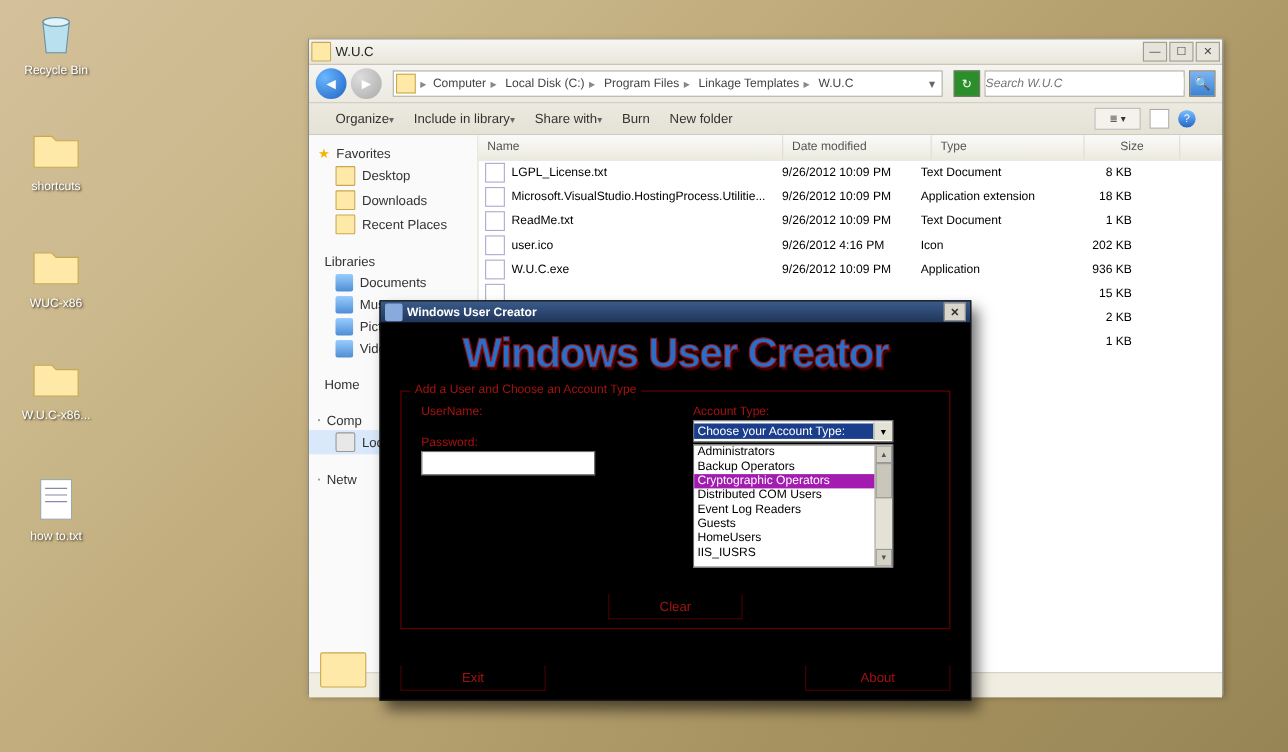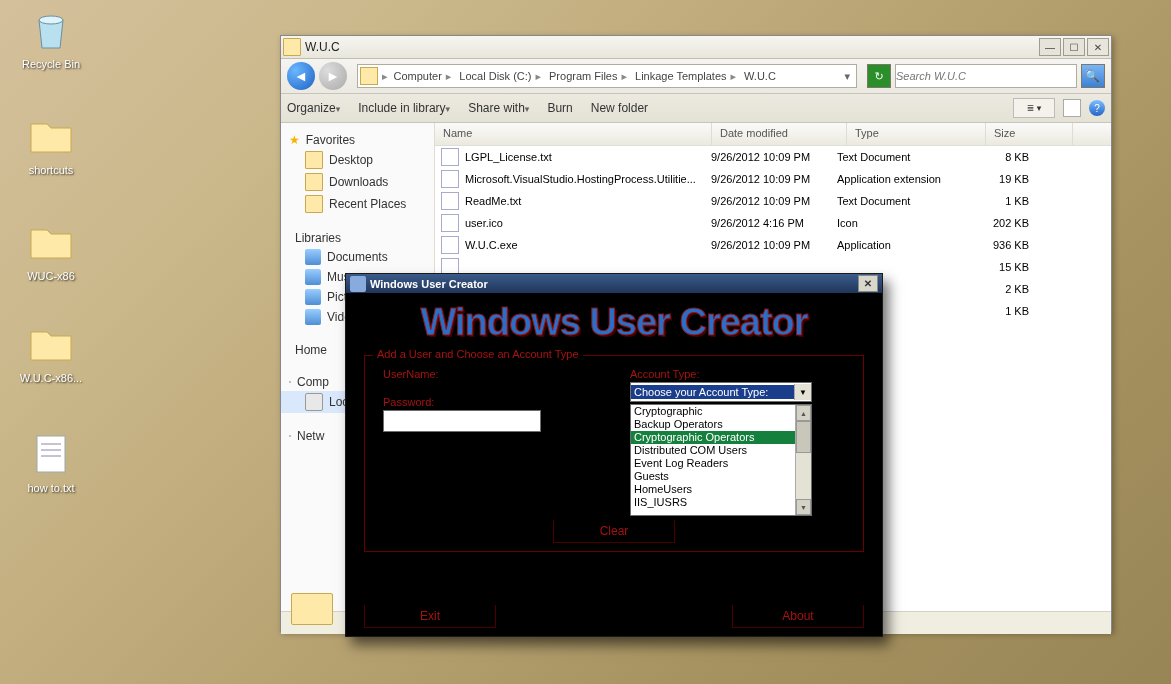--- a/index.html
+++ b/index.html
@@ -23,21 +23,21 @@
 .rnd.disabled{background:radial-gradient(circle at 30% 30%,#ddd,#aaa)}
 .addrbar{flex:1;height:22px;background:#fff;border:1px solid #b0ad9f;margin:0 6px;display:flex;align-items:center;font-size:11px;color:#444;overflow:hidden}
 .crumb{padding:0 4px;display:flex;align-items:center}
 .crumb.sep::after{content:"▸";color:#888;margin-left:4px}
 .addrbar .foldicon{width:16px;height:16px;background:#ffe9a8;border:1px solid #c9a94f;margin:0 2px}
 .refresh{width:22px;height:22px;background:#2a8f2a;border:1px solid #7a7868;display:flex;align-items:center;justify-content:center;color:#fff;font-size:11px}
 .searchbox{width:180px;height:22px;background:#fff;border:1px solid #b0ad9f;display:flex;align-items:center}
 .searchbox input{flex:1;border:0;outline:0;padding:0 0;font-size:11px;color:#888;font-style:italic}
 .searchbtn{width:22px;height:22px;background:linear-gradient(#7ab5f5,#3b82d4);border:1px solid #7a7868;display:flex;align-items:center;justify-content:center;color:#fff}
 
-.toolbar{height:28px;background:linear-gradient(#eceae0,#e4e1d5);border-bottom:1px solid #c7c5bb;display:flex;align-items:center;padding:0 6px;font-size:12px;color:#333}
+.toolbar{height:28px;background:linear-gradient(#eceae0,#e4e1d5);border-bottom:1px solid #c7c5bb;display:flex;align-items:center;padding:0 24px;font-size:12px;color:#333}
 .tb-item{margin-right:18px;display:flex;align-items:center}
 .tb-item .drop::after{content:" ▾";font-size:9px;color:#666}
 .tb-right{margin-left:auto;display:flex;align-items:center;gap:8px}
 .viewbtn{width:40px;height:18px;border:1px solid #bbb;background:#f4f2ea;display:flex;align-items:center;justify-content:center;font-size:9px}
 .sqico{width:16px;height:16px;background:#fff;border:1px solid #aaa}
 .helpico{width:16px;height:16px;border-radius:50%;background:linear-gradient(#7cc0ff,#2464c7);color:#fff;font-size:10px;display:flex;align-items:center;justify-content:center}
 
 .expl-body{display:flex;height:488px;background:#fff}
 .navpane{width:153px;background:#fafafa;border-right:1px solid #e0ddd0;padding:8px 0;font-size:12px;overflow:hidden}
 .nav-group{margin-bottom:14px}
@@ -46,21 +46,21 @@
 .nav-item{display:flex;align-items:center;padding:2px 8px 2px 24px;color:#333}
 .nav-item .nico{width:16px;height:16px;margin-right:6px}
 .nav-item.sel{background:#d9e8fb}
 .nico.folder{background:#ffe9a8;border:1px solid #c9a94f;border-radius:1px}
 .nico.drive{background:#e8e8e8;border:1px solid #999;border-radius:2px}
 .nico.lib{background:linear-gradient(#9acdff,#4e8ed5);border-radius:2px}
 
 .filelist{flex:1;display:flex;flex-direction:column}
 .cols{display:flex;height:22px;background:linear-gradient(#fafafa,#eceade);border-bottom:1px solid #ddd;font-size:11px;color:#555}
 .col{padding:4px 8px;border-right:1px solid #e0ddd0}
-.c-name{width:260px}.c-date{width:118px}.c-type{width:122px}.c-size{width:70px;text-align:left}
+.c-name{width:260px}.c-date{width:118px}.c-type{width:122px}.c-size{width:70px;text-align:center}
 .rows{flex:1}
 .frow{display:flex;height:20px;align-items:center;font-size:11px;padding:1px 0}
 .frow .fico{width:16px;height:16px;margin:0 6px;flex-shrink:0}
 .frow .fname{width:238px;white-space:nowrap;overflow:hidden;text-overflow:ellipsis}
 .frow .fdate{width:118px;padding-left:8px}
 .frow .ftype{width:122px;padding-left:8px}
 .frow .fsize{width:70px;text-align:right;padding-right:8px}
 
 .wuc{position:absolute;left:345px;top:273px;width:536px;height:362px;background:#000;border:1px solid #1a1a1a;box-shadow:6px 8px 12px rgba(0,0,0,.55)}
 .wuc-title{height:19px;background:linear-gradient(#3a5b8a,#20355a);color:#fff;display:flex;align-items:center;padding:0 4px;font-size:11px;font-weight:bold}
@@ -72,21 +72,21 @@
 .gb-legend{position:absolute;top:-8px;left:8px;background:#000;padding:0 4px;color:#a61212;font-size:11px}
 .form-row{display:flex;gap:32px}
 .form-col{flex:1}
 .flabel{color:#a61212;font-size:11px;margin-bottom:2px}
 .tbox{width:150px;height:18px;background:#fff;border:1px solid #6e6e6e;font-size:11px;padding:1px 3px}
 .combo{width:180px;height:18px;background:#fff;border:1px solid #6e6e6e;font-size:11px;display:flex;align-items:center}
 .combo .ctext{flex:1;background:#1a3e8c;color:#fff;padding:1px 3px}
 .combo .cbtn{width:16px;height:16px;background:#e4e1d5;border-left:1px solid #aaa;display:flex;align-items:center;justify-content:center;font-size:8px}
 .listbox{width:180px;height:110px;background:#fff;border:1px solid #6e6e6e;margin-top:2px;overflow:hidden;position:relative}
 .listbox .opt{padding:0 3px;font-size:11px;line-height:13px;color:#000}
-.listbox .opt.sel{background:#15803d;color:#fff}
+.listbox .opt.sel{background:#a21caf;color:#fff}
 .listbox .lb-scroll{position:absolute;right:0;top:0;bottom:0;width:15px;background:#e4e1d5;border-left:1px solid #aaa}
 .lb-scroll .arr{height:14px;background:#d4d1c5;border:1px solid #999;display:flex;align-items:center;justify-content:center;font-size:7px;color:#555}
 .lb-scroll .thumb{height:30px;background:#c9c6ba;border:1px solid #999}
 .wbtn{width:210px;height:22px;border:1px solid #4a0000;border-top:0;color:#a61212;font-size:12px;display:flex;align-items:center;justify-content:center}
 .wbtn-sm{width:120px}
 .bottombar{position:absolute;bottom:8px;left:18px;right:18px;display:flex;justify-content:space-between}
 .expl-bottom-fold{height:22px;background:#f0ede1;border-top:1px solid #d4d0c2;display:flex;align-items:center;padding-left:10px}
 .expl-bottom-fold .bfold{width:40px;height:30px;background:#ffe9a8;border:1px solid #c9a94f;border-radius:2px;position:relative;top:-14px}
 </style>
 </head>
@@ -259,21 +259,21 @@
             <div class="fname">LGPL_License.txt</div>
             <div class="fdate">9/26/2012 10:09 PM</div>
             <div class="ftype">Text Document</div>
             <div class="fsize">8 KB</div>
           </div>
           <div class="frow">
             <div class="fico" style="background:#fff;border:1px solid #aac"></div>
             <div class="fname">Microsoft.VisualStudio.HostingProcess.Utilitie...</div>
             <div class="fdate">9/26/2012 10:09 PM</div>
             <div class="ftype">Application extension</div>
-            <div class="fsize">19 KB</div>
+            <div class="fsize">18 KB</div>
           </div>
           <div class="frow">
             <div class="fico" style="background:#fff;border:1px solid #aac"></div>
             <div class="fname">ReadMe.txt</div>
             <div class="fdate">9/26/2012 10:09 PM</div>
             <div class="ftype">Text Document</div>
             <div class="fsize">1 KB</div>
           </div>
           <div class="frow">
             <div class="fico" style="background:#fff;border:1px solid #aac"></div>
@@ -335,38 +335,38 @@
     <div class="flabel">Password:</div>
     <input class="tbox" type="password" value="" style="">
    </div>
    <div class="form-col">
     <div class="flabel">Account Type:</div>
     <div class="combo">
      <div class="ctext">Choose your Account Type:</div>
      <div class="cbtn">▼</div>
     </div>
     <div class="listbox" id="wuc-listbox">
-     <div class="opt">Cryptographic</div>
+     <div class="opt">Administrators</div>
             <div class="opt">Backup Operators</div>
             <div class="opt sel">Cryptographic Operators</div>
             <div class="opt">Distributed COM Users</div>
             <div class="opt">Event Log Readers</div>
             <div class="opt">Guests</div>
             <div class="opt">HomeUsers</div>
             <div class="opt">IIS_IUSRS</div>
             <div class="lb-scroll">
       <div class="arr">▲</div>
       <div class="thumb"></div>
       <div style="flex:1"></div>
       <div class="arr" style="position:absolute;bottom:0;left:0;right:0">▼</div>
      </div>
     </div>
    </div>
   </div>
-  <div style="display:flex;justify-content:center;margin-top:4px">
+  <div style="display:flex;justify-content:center;margin-top:24px">
     <div class="wbtn wbtn-sm">
           <span>Clear</span>
         </div>
   </div>
  </div>
  <div class="bottombar">
   <div class="wbtn wbtn-sm" style="width:130px">
         <span>Exit</span>
       </div>
   <div class="wbtn wbtn-sm" style="width:130px">

